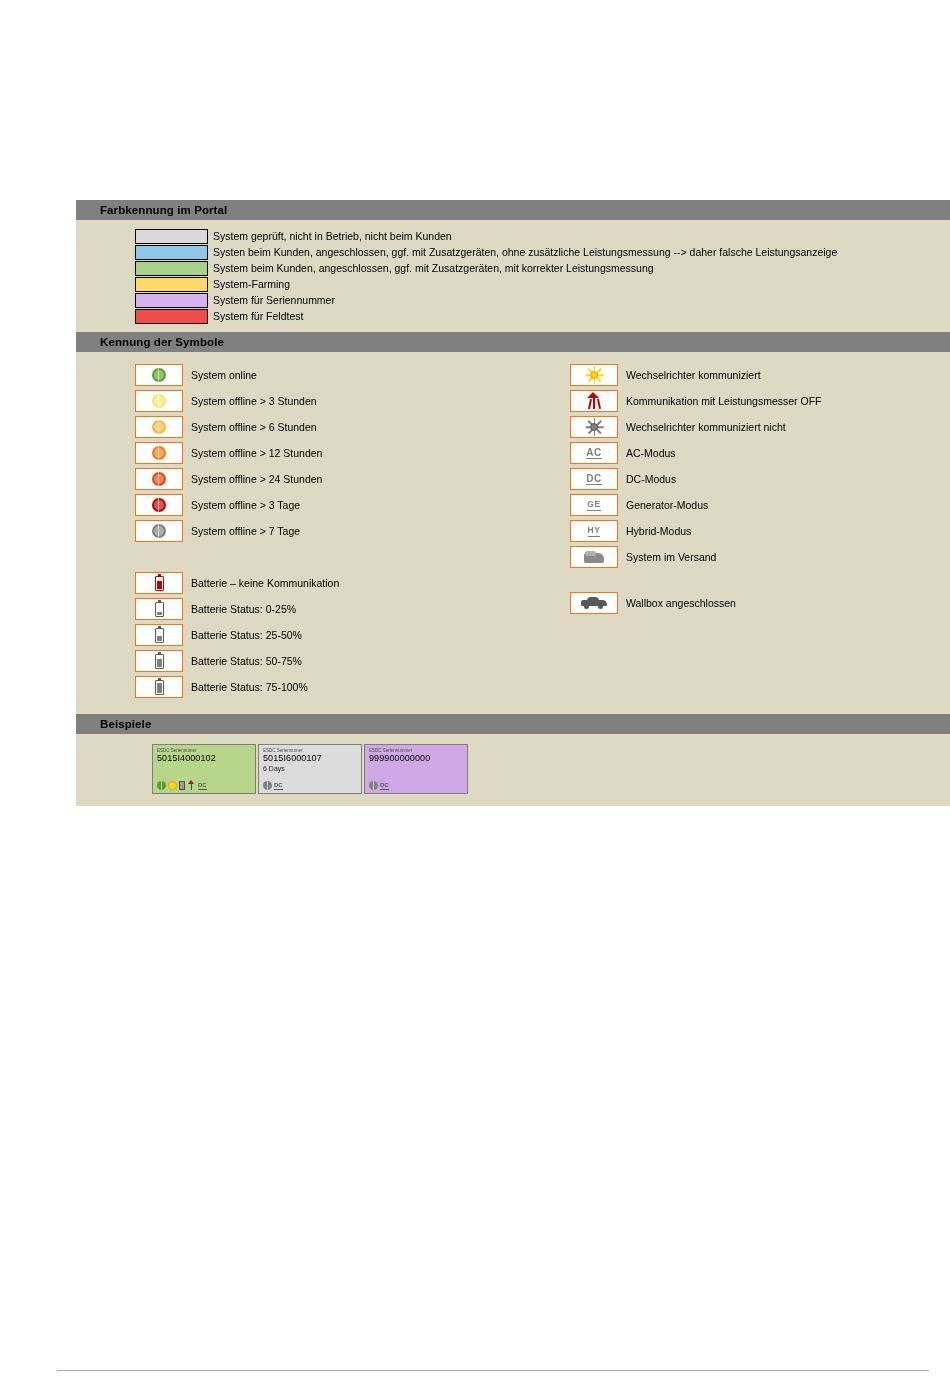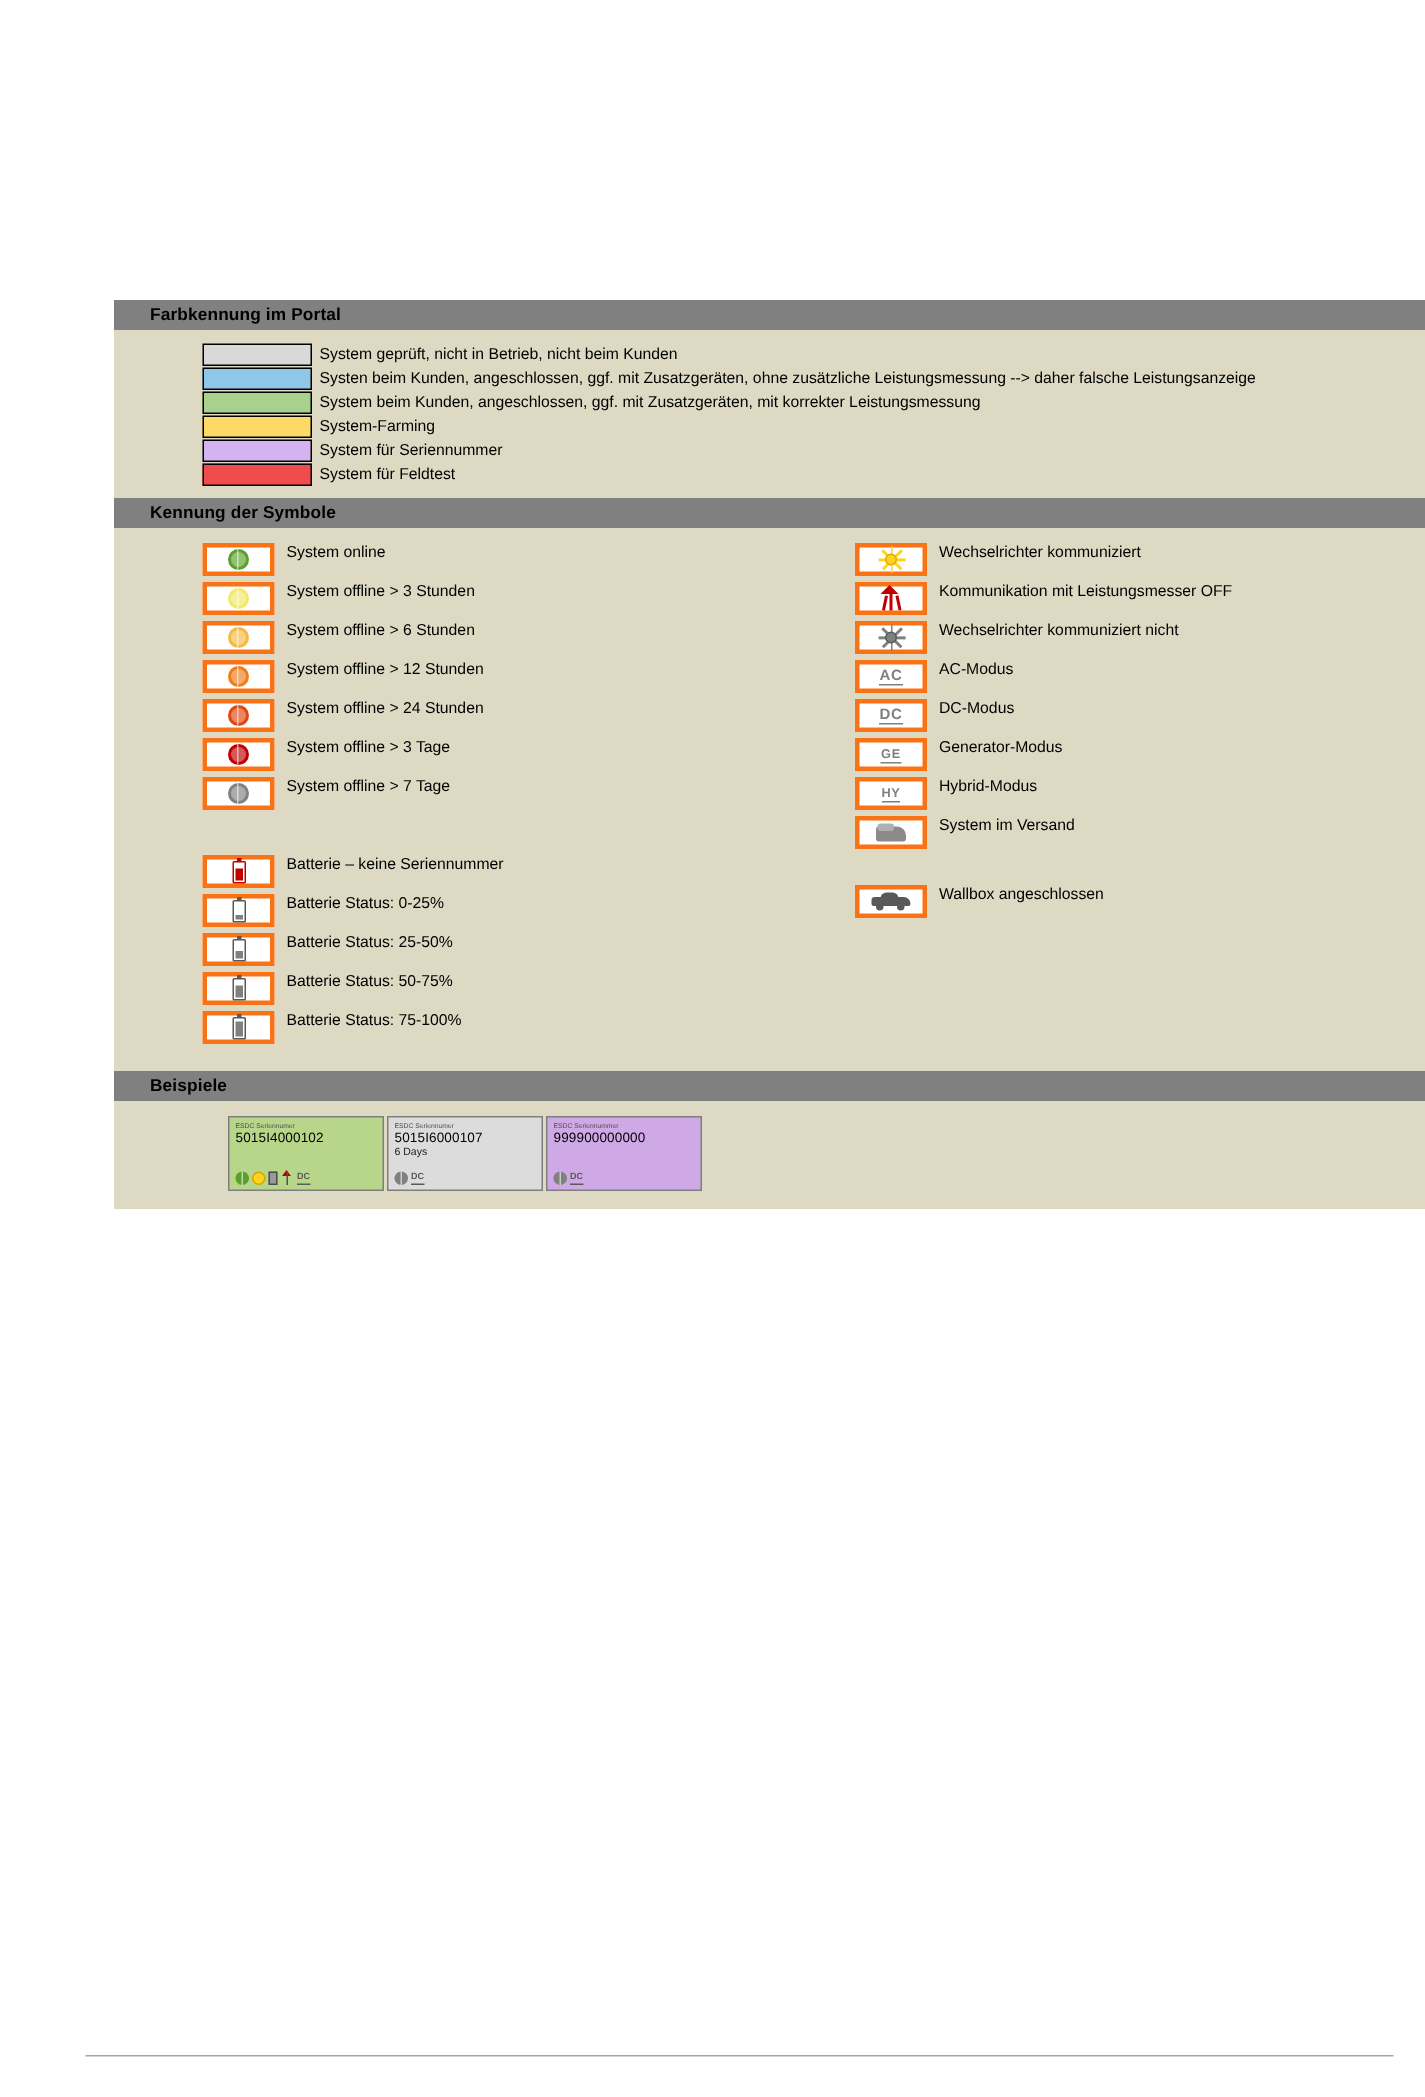--- a/index.html
+++ b/index.html
@@ -83,30 +83,31 @@
   }
   .sym-col {
     width: 50%;
     box-sizing: border-box;
   }
   .sym-col.left { padding-left: 59px; }
   .sym-col.right { padding-left: 47px; }
 
   .srow {
     display: flex;
+    align-items: center;
     height: 26px;
   }
   .srow.gap-top { margin-top: 26px; }
   .srow.gap-top2 { margin-top: 20px; }
 
   .icon-box {
     width: 48px;
     height: 22px;
     background: #ffffff;
-    border: 3px solid #f97316;
+    border: 1px solid #f97316;
     box-sizing: border-box;
     display: flex;
     align-items: center;
     justify-content: center;
     flex: 0 0 auto;
   }
   .slabel {
     font-size: 10.5px;
     margin-left: 8px;
     color: #000000;
@@ -476,21 +477,21 @@
           </div>
           <div class="slabel">System offline &gt; 7 Tage</div>
         </div>
 
         <div class="srow gap-top">
           <div class="icon-box">
             <div class="batt red">
                 <div class="fill"></div>
               </div>
           </div>
-          <div class="slabel">Batterie – keine Seriennummer</div>
+          <div class="slabel">Batterie – keine Kommunikation</div>
         </div>
 
         <div class="srow">
           <div class="icon-box">
             <div class="batt">
                 <div class="fill" style="height:20%"></div>
               </div>
           </div>
           <div class="slabel">Batterie Status: 0-25%</div>
         </div>

